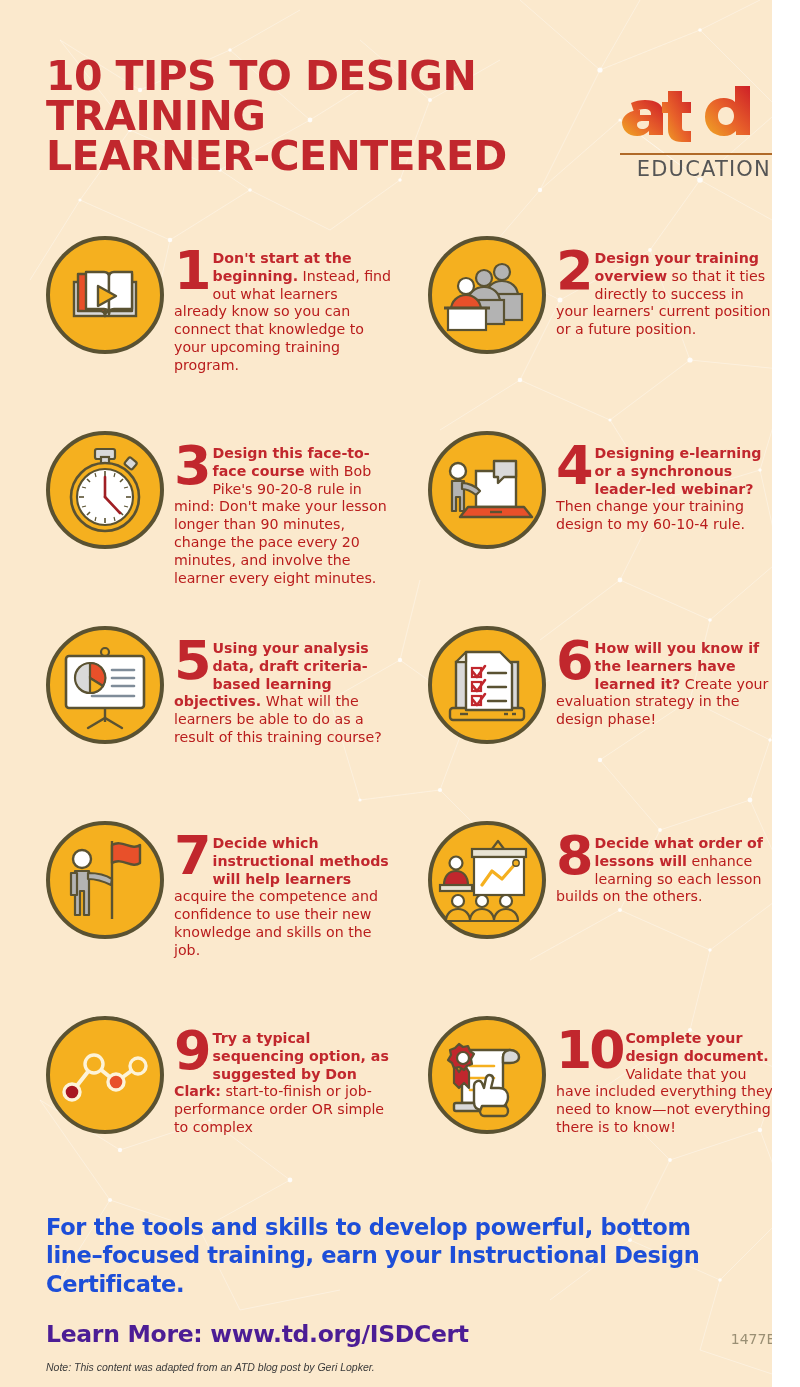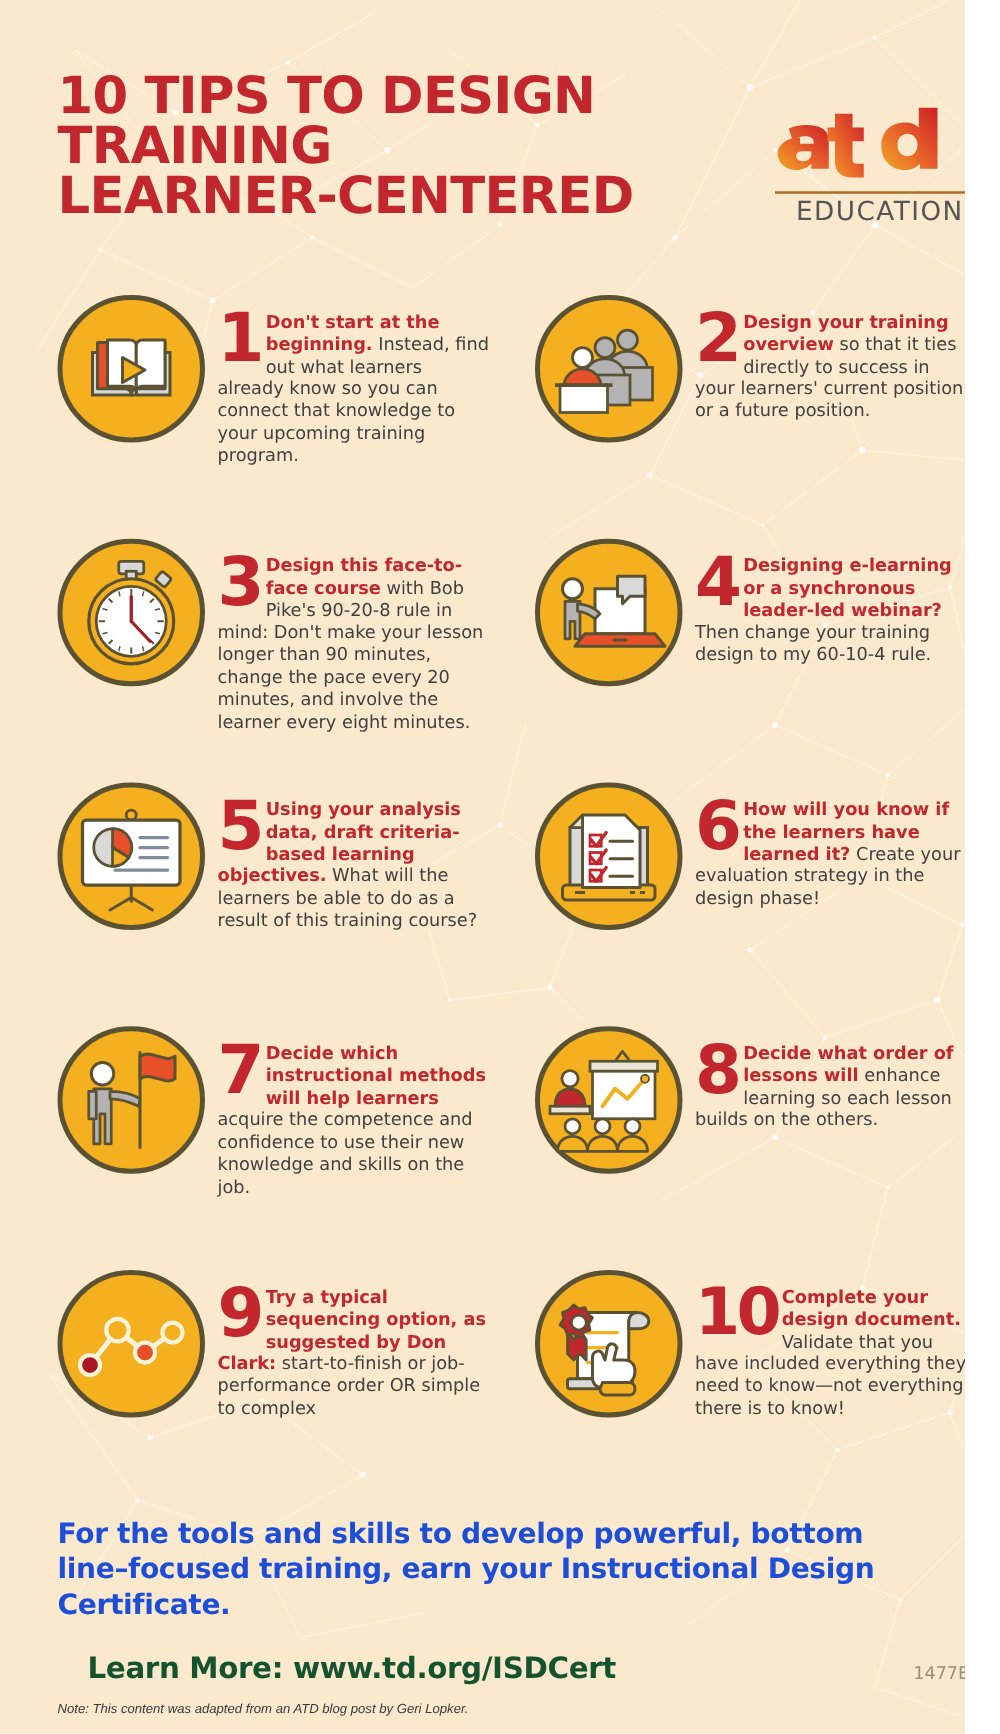--- a/index.html
+++ b/index.html
@@ -80,38 +80,37 @@
     color: #c1272d;
     font-weight: bold;
     font-size: 54px;
     line-height: 0.78;
     letter-spacing: -2px;
     margin: 0 3px 0 0;
     font-family: "DejaVu Sans", "Liberation Sans", sans-serif;
   }
   .tip-num.wide { font-size: 52px; letter-spacing: -3px; }
   .tip-lead { color: #c1272d; font-weight: bold; }
-  .tip-rest { color: #404040; }
+  .tip-rest { color: #b91c1c; }
 
   
   .footer { position: absolute; left: 46px; top: 1213px; width: 720px; }
   .footer-cta {
     color: #1d4ed8;
     font-size: 22.5px; line-height: 1.26; font-weight: bold;
     font-family: "DejaVu Sans", "Liberation Sans", sans-serif;
     letter-spacing: -0.3px;
     width: 700px;
   }
   .footer-learn {
     margin-top: 22px;
-    color: #14532d;
+    color: #4c1d95;
     font-size: 23.5px; font-weight: bold;
     font-family: "DejaVu Sans", "Liberation Sans", sans-serif;
     letter-spacing: -0.3px;
-    margin-left: 24px;
   }
   .footer-note {
     margin-top: 13px;
     color: #3a3a3a;
     font-size: 10.5px;
     font-style: italic;
     font-family: Liberation Sans, sans-serif;
   }
   .footer-code {
     position: absolute; right: -10px; top: 118px;

